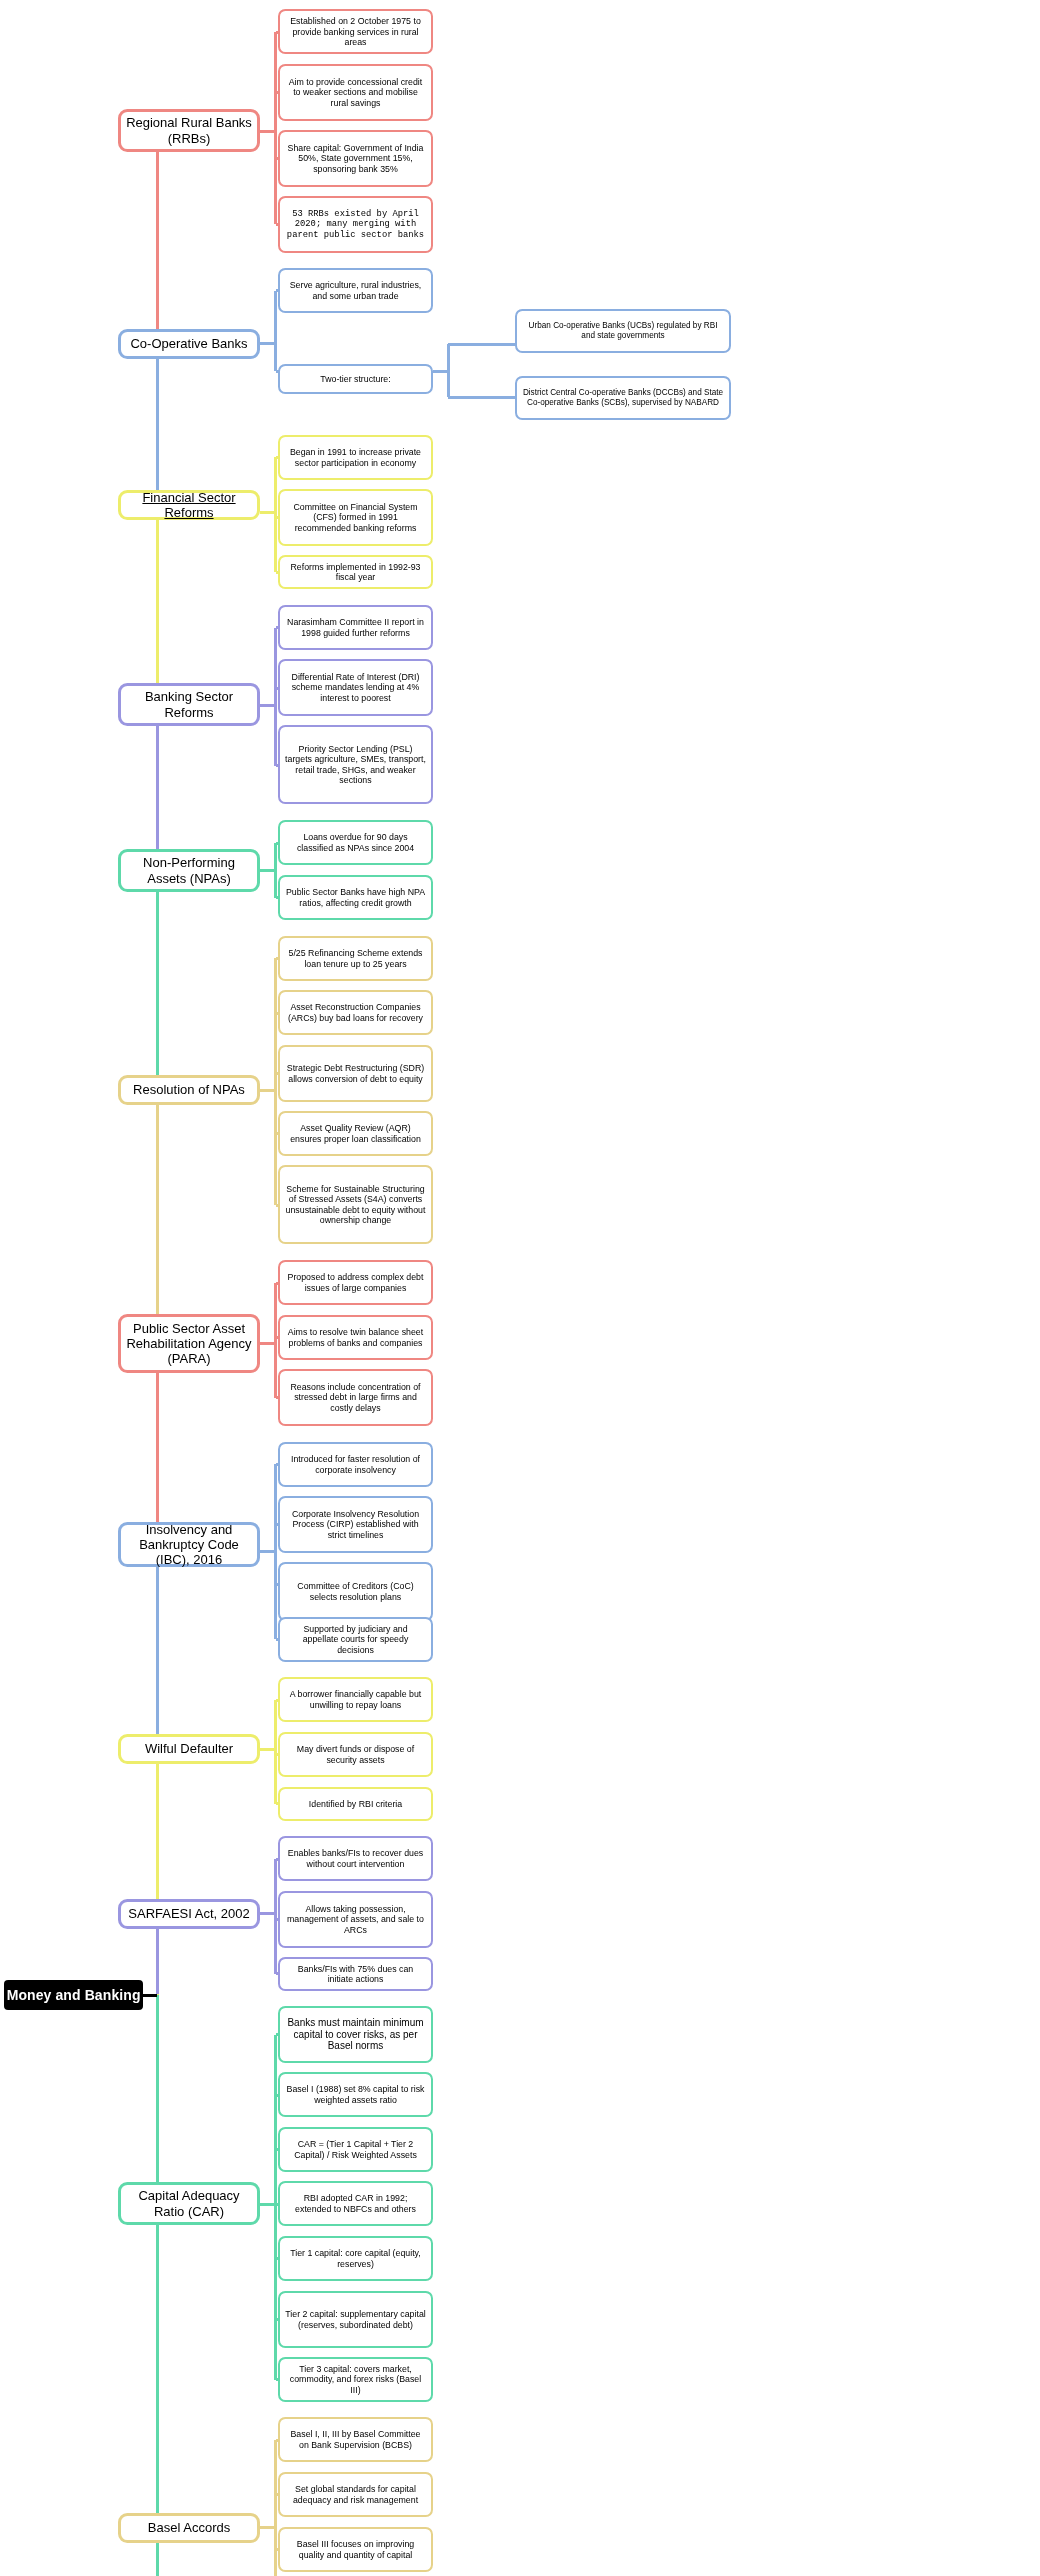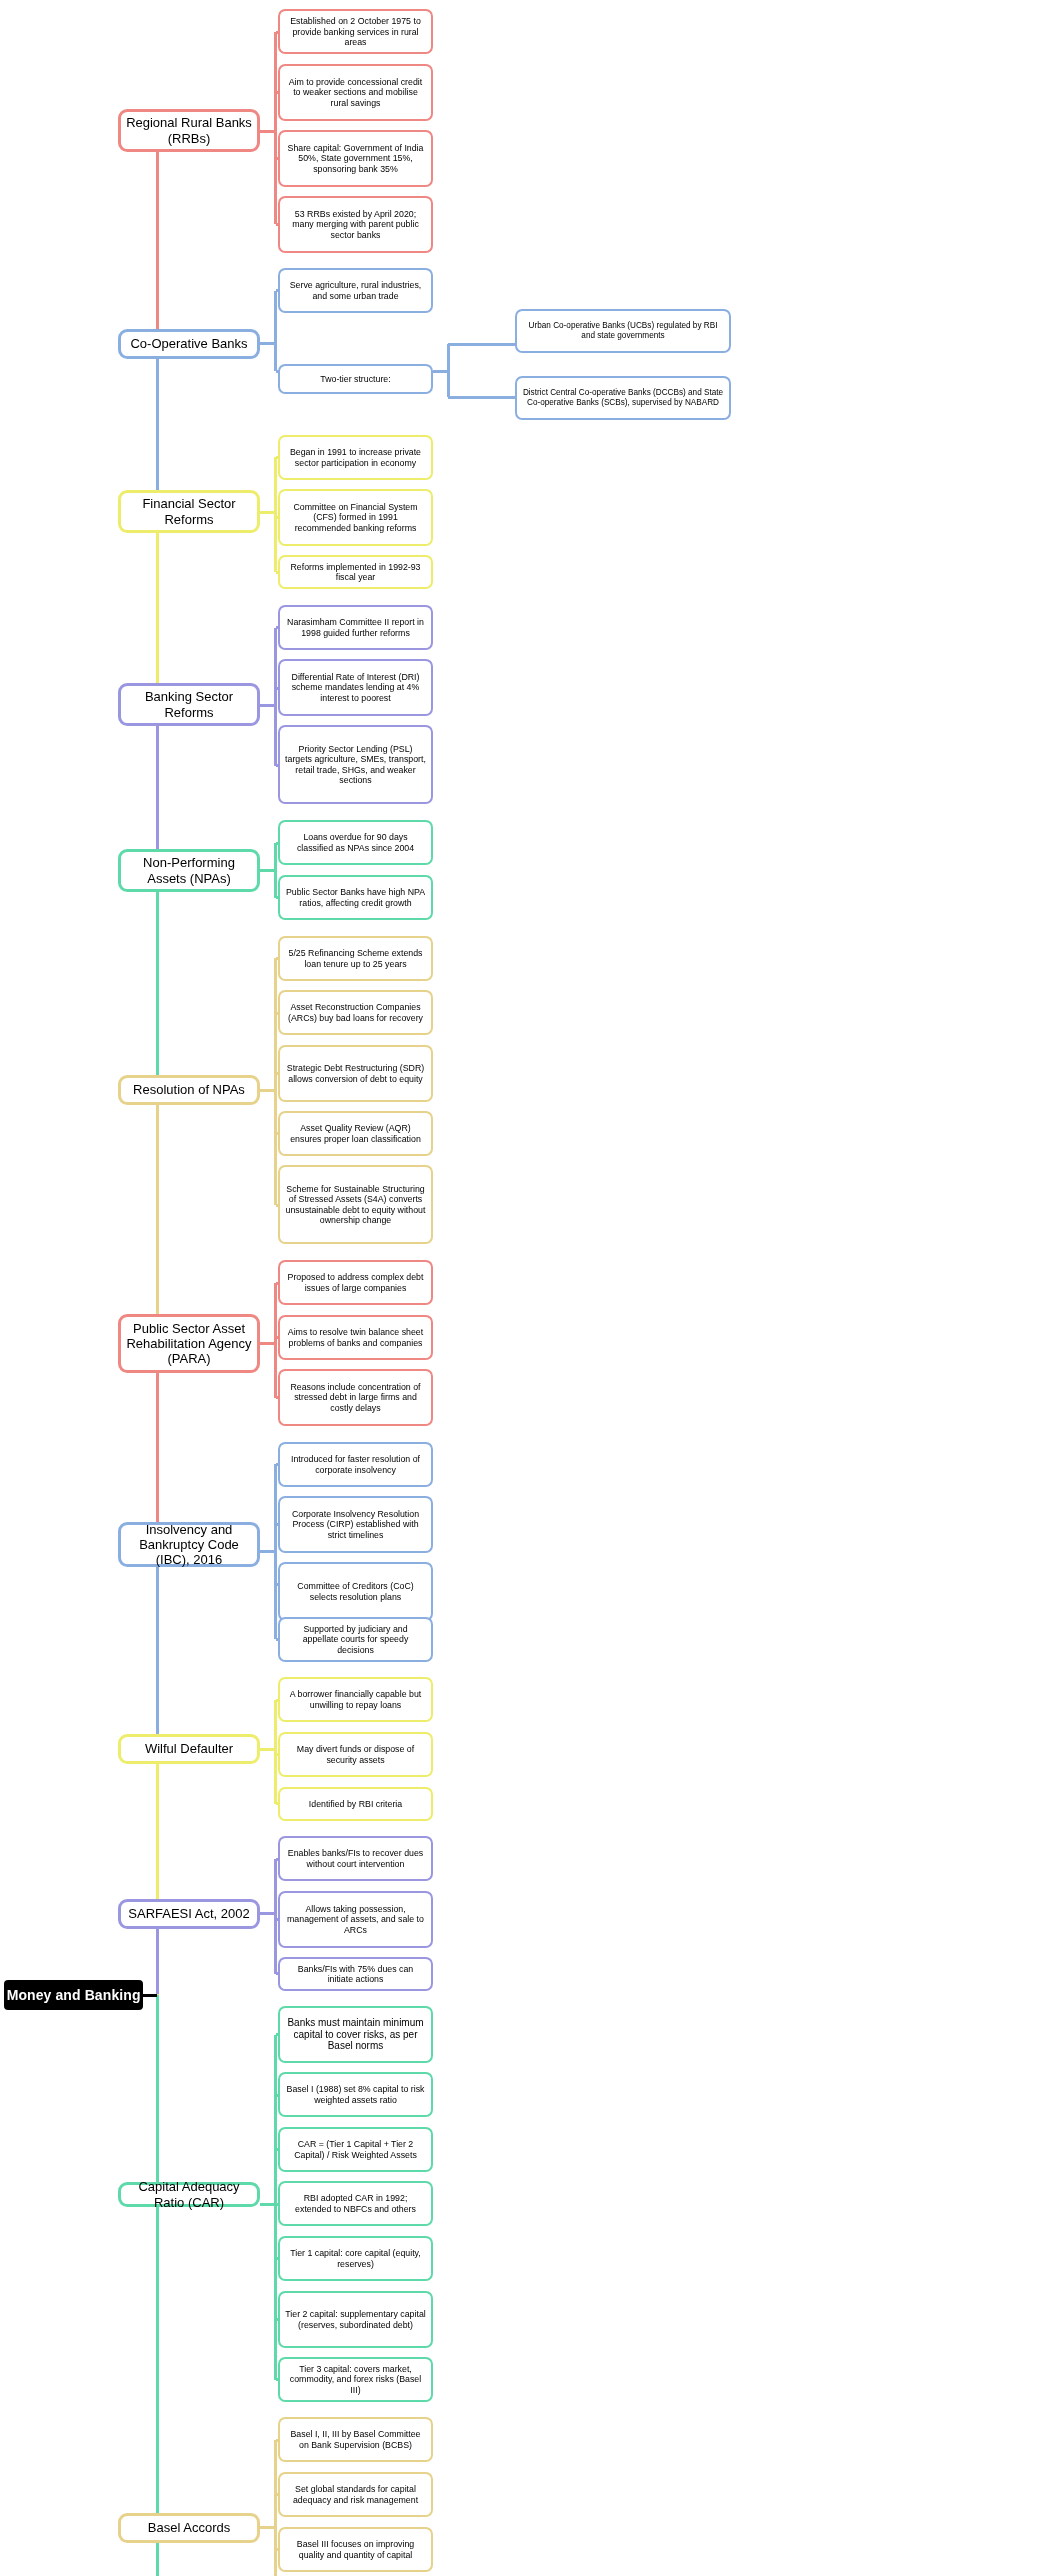--- a/index.html
+++ b/index.html
@@ -92,38 +92,38 @@
       <div class="conn h" style="left: 158px; top: 130px; width: 0.5px; background: rgb(239, 135, 130);"></div>
       <div class="conn v" style="left: 156px; top: 131px; height: 1864px; background: rgb(239, 135, 130);"></div>
       <div class="conn h" style="left: 260px; top: 130px; width: 15.5px; background: rgb(239, 135, 130);"></div>
       <div class="conn v" style="left: 274px; top: 32px; height: 192px; background: rgb(239, 135, 130);"></div>
       <div class="node l2" style="border-color: rgb(239, 135, 130); left: 278px; width: 155px; font-size: 8.8px; top: 9.3px; height: 45px;">Established on 2 October 1975 to provide banking services in rural areas</div>
       <div class="conn h" style="left: 276px; top: 31px; width: 2.6px; background: rgb(239, 135, 130);"></div>
       <div class="node l2" style="border-color: rgb(239, 135, 130); left: 278px; width: 155px; font-size: 8.8px; top: 64px; height: 57px;">Aim to provide concessional credit to weaker sections and mobilise rural savings</div>
       <div class="conn h" style="left: 276px; top: 91px; width: 2.6px; background: rgb(239, 135, 130);"></div>
       <div class="node l2" style="border-color: rgb(239, 135, 130); left: 278px; width: 155px; font-size: 8.8px; top: 130px; height: 57px;">Share capital: Government of India 50%, State government 15%, sponsoring bank 35%</div>
       <div class="conn h" style="left: 276px; top: 157px; width: 2.6px; background: rgb(239, 135, 130);"></div>
-      <div class="node l2" style="border-color: rgb(239, 135, 130); left: 278px; width: 155px; font-size: 8.8px; top: 196px; height: 57px;">53 RRBs existed by April 2020; many merging with parent public sector banks</div>
+      <div class="node l2" style="border-color: rgb(239, 135, 130); left: 278px; width: 155px; font-size: 8.8px; top: 196px; height: 57px; font-family: Liberation Mono, monospace;">53 RRBs existed by April 2020; many merging with parent public sector banks</div>
       <div class="conn h" style="left: 276px; top: 223px; width: 2.6px; background: rgb(239, 135, 130);"></div>
       <div class="node l1" style="border-color: rgb(138, 174, 224); left: 118px; width: 142px; font-size: 13px; top: 329px; height: 30px;">Co-Operative Banks</div>
       <div class="conn h" style="left: 158px; top: 342px; width: 0.5px; background: rgb(138, 174, 224);"></div>
       <div class="conn v" style="left: 156px; top: 344px; height: 1651px; background: rgb(138, 174, 224);"></div>
       <div class="conn h" style="left: 260px; top: 342px; width: 15.5px; background: rgb(138, 174, 224);"></div>
       <div class="conn v" style="left: 274px; top: 291px; height: 80px; background: rgb(138, 174, 224);"></div>
       <div class="node l2" style="border-color: rgb(138, 174, 224); left: 278px; width: 155px; font-size: 8.8px; top: 268px; height: 45px;">Serve agriculture, rural industries, and some urban trade</div>
       <div class="conn h" style="left: 276px; top: 289px; width: 2.6px; background: rgb(138, 174, 224);"></div>
       <div class="node mid" style="border-color: rgb(138, 174, 224); left: 278px; width: 155px; font-size: 8.8px; top: 356px; height: 30px;">Two-tier structure:</div>
       <div class="conn h" style="left: 276px; top: 370px; width: 2.6px; background: rgb(138, 174, 224);"></div>
       <div class="conn h" style="left: 433px; top: 370px; width: 15.5px; background: rgb(138, 174, 224);"></div>
       <div class="conn v" style="left: 447px; top: 344px; height: 53px; background: rgb(138, 174, 224);"></div>
       <div class="node l3" style="border-color: rgb(138, 174, 224); left: 515px; width: 216px; font-size: 8.2px; top: 309px; height: 44px;">Urban Co-operative Banks (UCBs) regulated by RBI and state governments</div>
       <div class="conn h" style="left: 448px; top: 343px; width: 67px; background: rgb(138, 174, 224);"></div>
       <div class="node l3" style="border-color: rgb(138, 174, 224); left: 515px; width: 216px; font-size: 8.2px; top: 376px; height: 44px;">District Central Co-operative Banks (DCCBs) and State Co-operative Banks (SCBs), supervised by NABARD</div>
       <div class="conn h" style="left: 448px; top: 396px; width: 67px; background: rgb(138, 174, 224);"></div>
-      <div class="node l1" style="border-color: rgb(237, 237, 107); left: 118px; width: 142px; font-size: 13px; top: 490px; height: 43px;">Financial Sector Reforms</div>
+      <div class="node l1" style="border-color: rgb(237, 237, 107); left: 118px; width: 142px; font-size: 13px; top: 490px; height: 30px; text-decoration: underline;">Financial Sector Reforms</div>
       <div class="conn h" style="left: 158px; top: 511px; width: 0.5px; background: rgb(237, 237, 107);"></div>
       <div class="conn v" style="left: 156px; top: 512px; height: 1483px; background: rgb(237, 237, 107);"></div>
       <div class="conn h" style="left: 260px; top: 511px; width: 15.5px; background: rgb(237, 237, 107);"></div>
       <div class="conn v" style="left: 274px; top: 457px; height: 115px; background: rgb(237, 237, 107);"></div>
       <div class="node l2" style="border-color: rgb(237, 237, 107); left: 278px; width: 155px; font-size: 8.8px; top: 435px; height: 45px;">Began in 1991 to increase private sector participation in economy</div>
       <div class="conn h" style="left: 276px; top: 456px; width: 2.6px; background: rgb(237, 237, 107);"></div>
       <div class="node l2" style="border-color: rgb(237, 237, 107); left: 278px; width: 155px; font-size: 8.8px; top: 489px; height: 57px;">Committee on Financial System (CFS) formed in 1991 recommended banking reforms</div>
       <div class="conn h" style="left: 276px; top: 516px; width: 2.6px; background: rgb(237, 237, 107);"></div>
       <div class="node l2" style="border-color: rgb(237, 237, 107); left: 278px; width: 155px; font-size: 8.8px; top: 555px; height: 34px;">Reforms implemented in 1992-93 fiscal year</div>
       <div class="conn h" style="left: 276px; top: 571px; width: 2.6px; background: rgb(237, 237, 107);"></div>
@@ -201,21 +201,21 @@
       <div class="conn h" style="left: 158px; top: 1912px; width: 0.5px; background: rgb(154, 150, 224);"></div>
       <div class="conn v" style="left: 156px; top: 1913px; height: 81px; background: rgb(154, 150, 224);"></div>
       <div class="conn h" style="left: 260px; top: 1912px; width: 15.5px; background: rgb(154, 150, 224);"></div>
       <div class="conn v" style="left: 274px; top: 1859px; height: 115px; background: rgb(154, 150, 224);"></div>
       <div class="node l2" style="border-color: rgb(154, 150, 224); left: 278px; width: 155px; font-size: 8.8px; top: 1836px; height: 45px;">Enables banks/FIs to recover dues without court intervention</div>
       <div class="conn h" style="left: 276px; top: 1858px; width: 2.6px; background: rgb(154, 150, 224);"></div>
       <div class="node l2" style="border-color: rgb(154, 150, 224); left: 278px; width: 155px; font-size: 8.8px; top: 1891px; height: 57px;">Allows taking possession, management of assets, and sale to ARCs</div>
       <div class="conn h" style="left: 276px; top: 1918px; width: 2.6px; background: rgb(154, 150, 224);"></div>
       <div class="node l2" style="border-color: rgb(154, 150, 224); left: 278px; width: 155px; font-size: 8.8px; top: 1957px; height: 34px;">Banks/FIs with 75% dues can initiate actions</div>
       <div class="conn h" style="left: 276px; top: 1972px; width: 2.6px; background: rgb(154, 150, 224);"></div>
-      <div class="node l1" style="border-color: rgb(94, 217, 170); left: 118px; width: 142px; font-size: 13px; top: 2182px; height: 25px;">Capital Adequacy Ratio (CAR)</div>
+      <div class="node l1" style="border-color: rgb(94, 217, 170); left: 118px; width: 142px; font-size: 13px; top: 2182px; height: 43px;">Capital Adequacy Ratio (CAR)</div>
       <div class="conn h" style="left: 158px; top: 2203px; width: 0.5px; background: rgb(94, 217, 170);"></div>
       <div class="conn v" style="left: 156px; top: 1995px; height: 209px; background: rgb(94, 217, 170);"></div>
       <div class="conn h" style="left: 260px; top: 2203px; width: 15.5px; background: rgb(94, 217, 170);"></div>
       <div class="conn v" style="left: 274px; top: 2035px; height: 345px; background: rgb(94, 217, 170);"></div>
       <div class="node l2" style="border-color: rgb(94, 217, 170); left: 278px; width: 155px; font-size: 10px; top: 2006px; height: 57px;">Banks must maintain minimum capital to cover risks, as per Basel norms</div>
       <div class="conn h" style="left: 276px; top: 2033px; width: 2.6px; background: rgb(94, 217, 170);"></div>
       <div class="node l2" style="border-color: rgb(94, 217, 170); left: 278px; width: 155px; font-size: 8.8px; top: 2072px; height: 45px;">Basel I (1988) set 8% capital to risk weighted assets ratio</div>
       <div class="conn h" style="left: 276px; top: 2094px; width: 2.6px; background: rgb(94, 217, 170);"></div>
       <div class="node l2" style="border-color: rgb(94, 217, 170); left: 278px; width: 155px; font-size: 8.8px; top: 2127px; height: 45px;">CAR = (Tier 1 Capital + Tier 2 Capital) / Risk Weighted Assets</div>
       <div class="conn h" style="left: 276px; top: 2148px; width: 2.6px; background: rgb(94, 217, 170);"></div>

